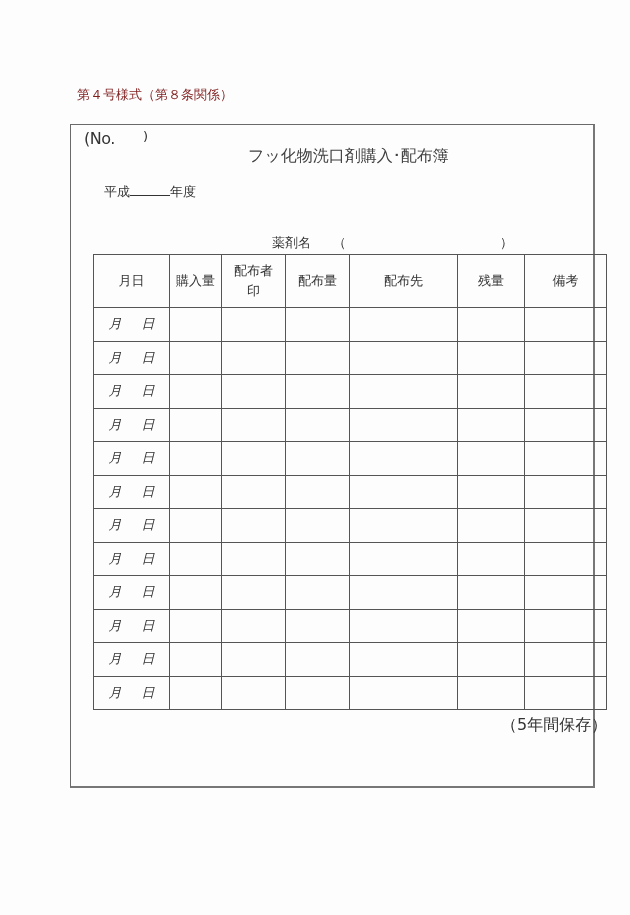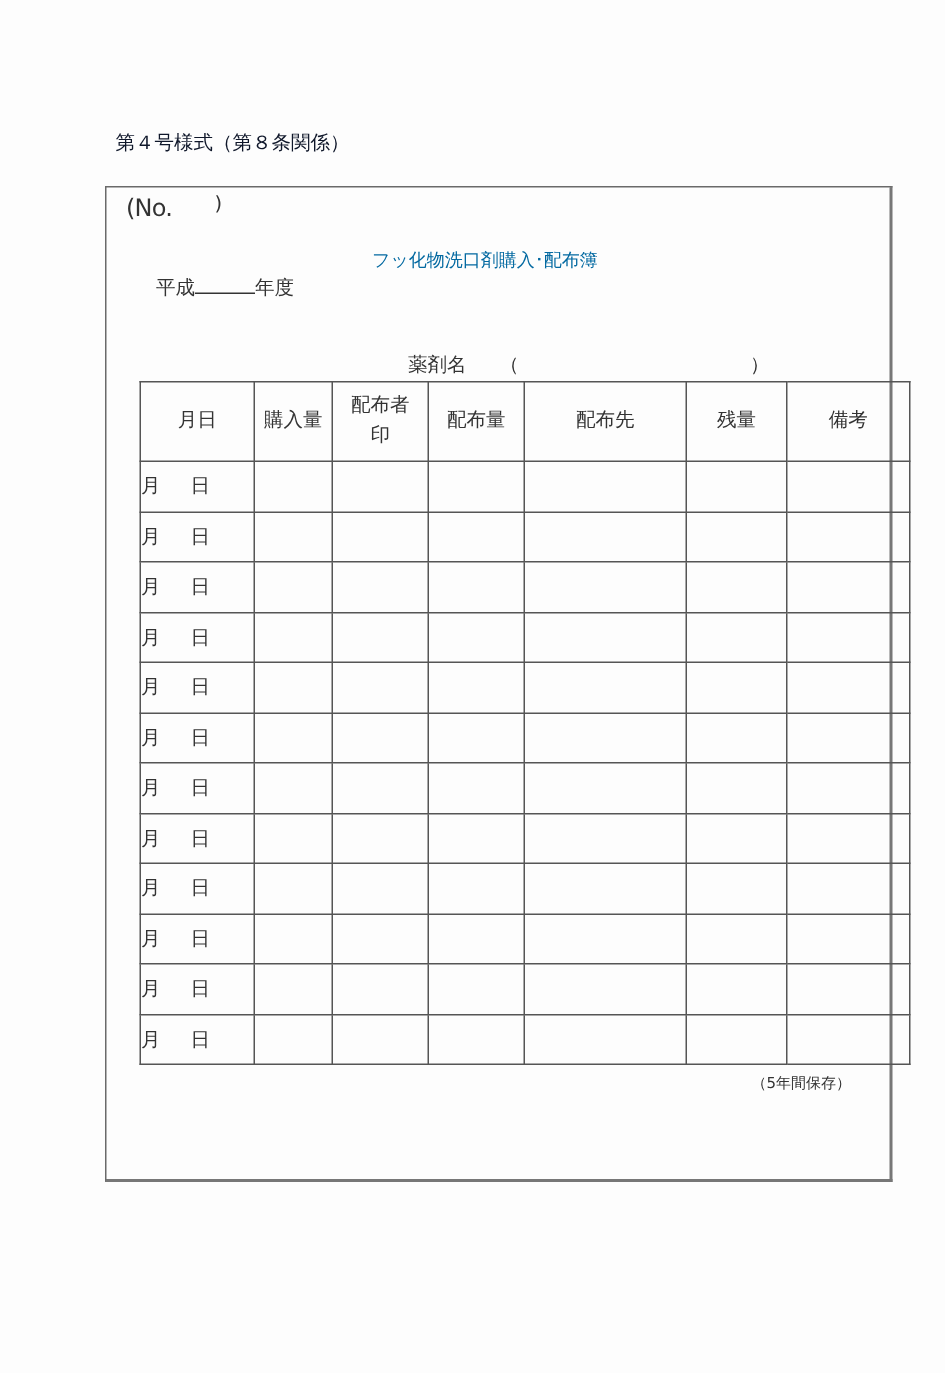--- a/index.html
+++ b/index.html
@@ -7,40 +7,40 @@
       width: 630px; height: 915px;
       background: #fdfdfd;
       position: relative;
       font-family: "DejaVu Sans", "Liberation Sans", sans-serif;
       color: #222;
       overflow: hidden;
     }
     .form-number {
       position: absolute; left: 77px; top: 86px;
       font-family: "DejaVu Serif", "Liberation Serif", serif;
-      font-size: 13px; color: #0f172a;
+      font-size: 13px; color: #7f1d1d;
     }
     .frame {
       position: absolute; left: 70px; top: 124px;
       width: 522px; height: 661px;
       border: 1px solid #6a6a6a;
       border-right: 2px solid #777;
       border-bottom: 2px solid #777;
     }
     .no-label {
       position: absolute; left: 84px; top: 129px;
       font-size: 16px; color: #333; letter-spacing: -0.5px;
     }
     .no-close {
       position: absolute; left: 143px; top: 129px;
       font-size: 13px; color: #333;
     }
     .doc-title {
-      position: absolute; left: 248px; top: 165px;
-      font-size: 12px; color: #0369a1;
+      position: absolute; left: 248px; top: 146px;
+      font-size: 16px; color: #404040;
     }
     .fiscal {
       position: absolute; left: 104px; top: 183px;
       font-size: 13px; color: #333; text-align: right;
     }
     .fiscal .blank {
       display: inline-block; width: 40px;
       border-bottom: 1px solid #333;
       height: 12px; vertical-align: baseline;
     }
@@ -64,25 +64,25 @@
       margin-left: 17px;
     }
     table.ledger th, table.ledger td {
       border: 1px solid #555;
       padding: 0;
       font-size: 13px; color: #333;
       font-weight: normal;
     }
     table.ledger th { height: 52px; text-align: center; line-height: 20px; }
     table.ledger td { height: 32.5px; }
-    td.date-cell { text-align: left; padding-right: 6px; }
+    td.date-cell { text-align: center; padding-right: 6px; font-style: italic; }
     td.date-cell .m { margin-right: 20px; }
     .retention {
       position: absolute; left: 501px; top: 715px;
-      font-size: 10px; color: #333;
+      font-size: 16px; color: #333;
     }
   </style>
 </head>
 <body>
 
 <div class="form-number">第４号様式（第８条関係）</div>
 
 <div class="frame"></div>
 
 <span class="no-label">(No.</span>

